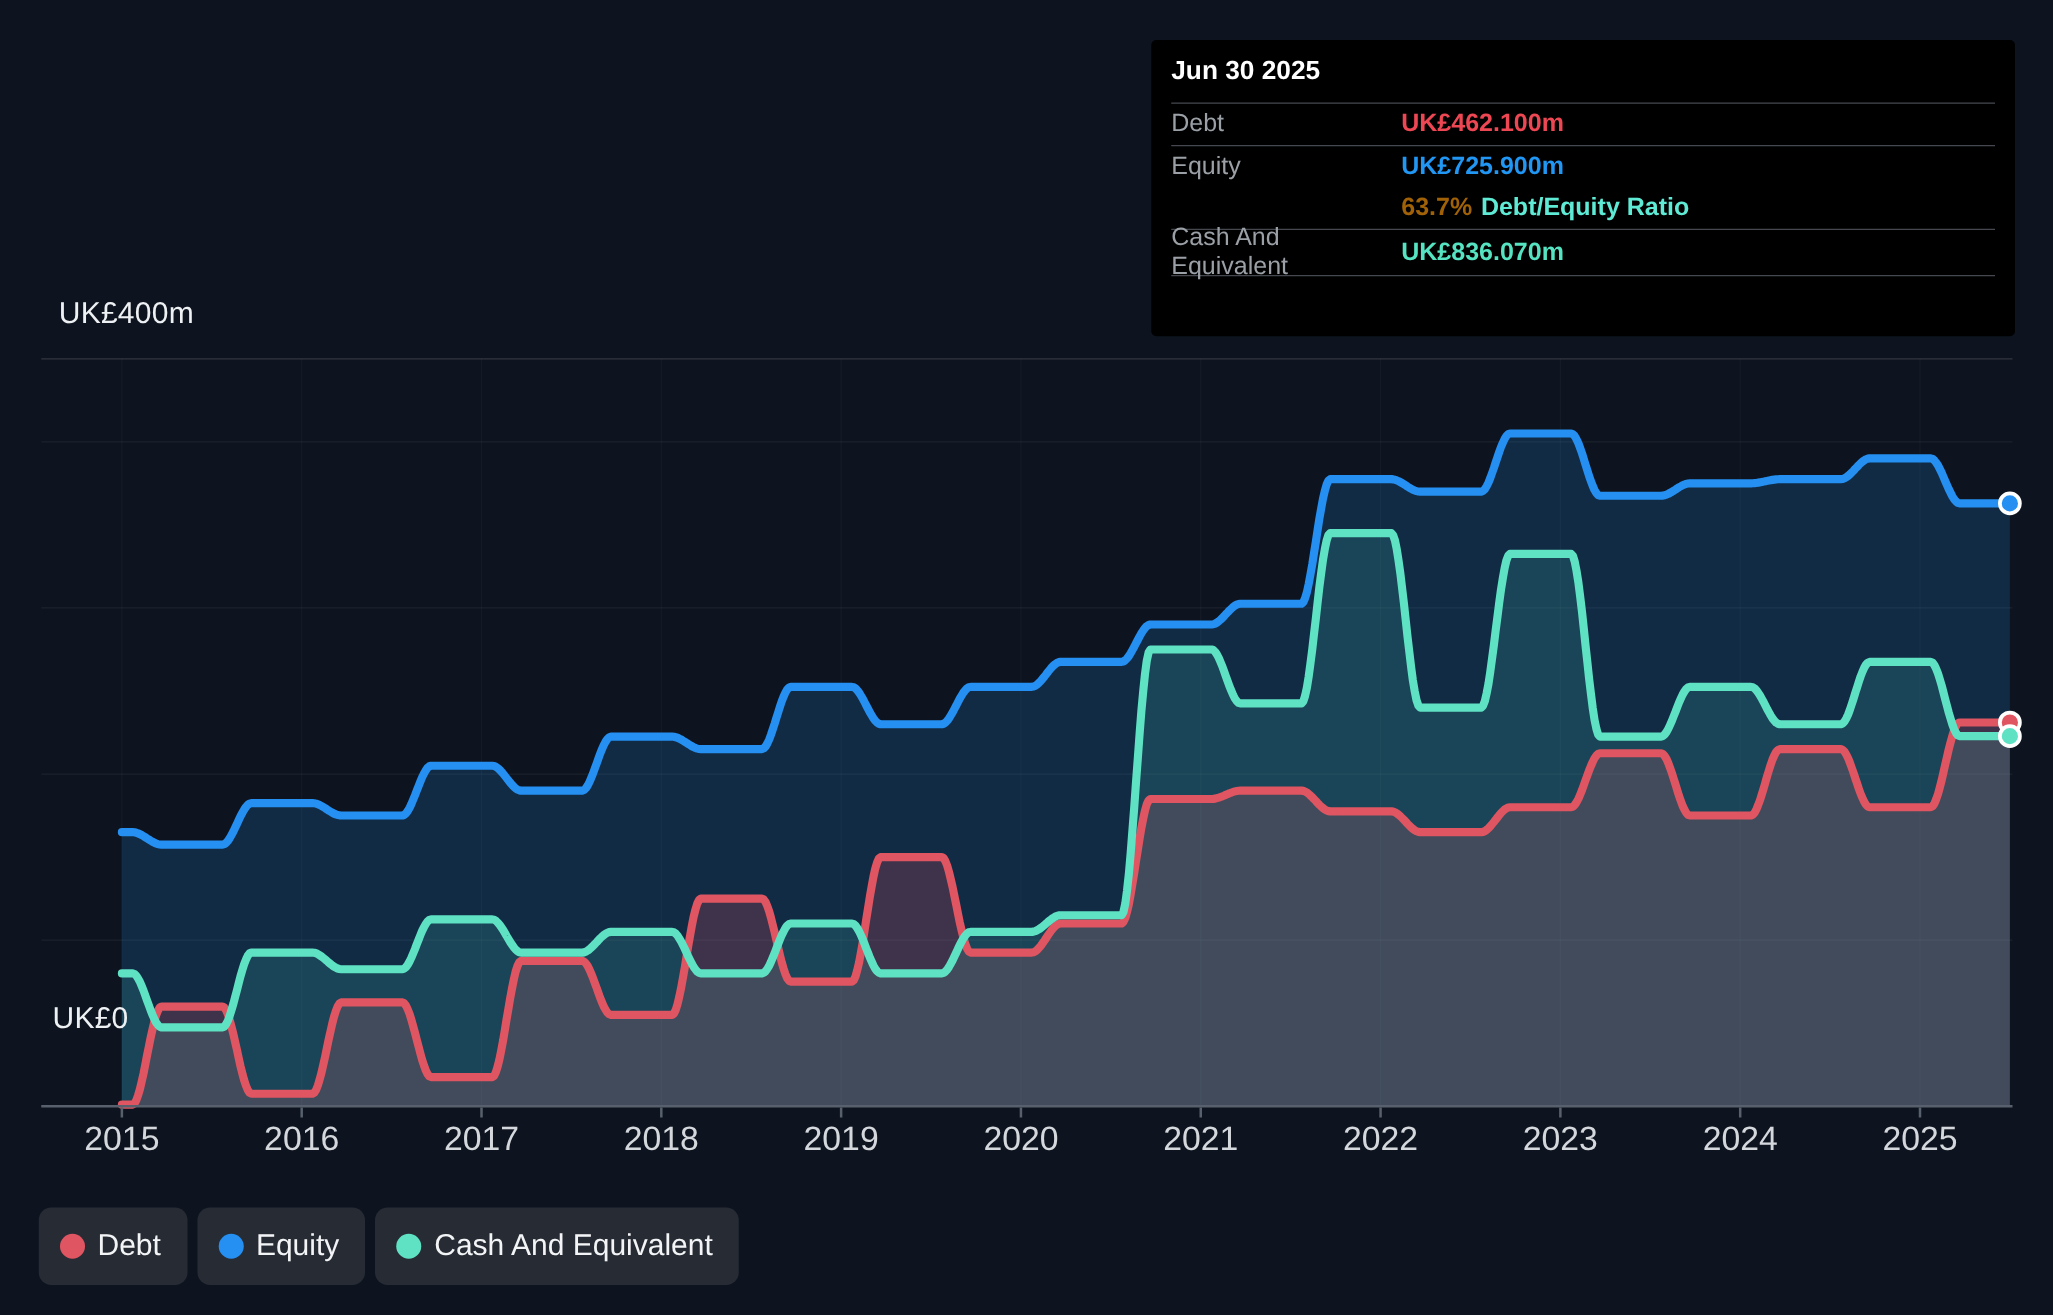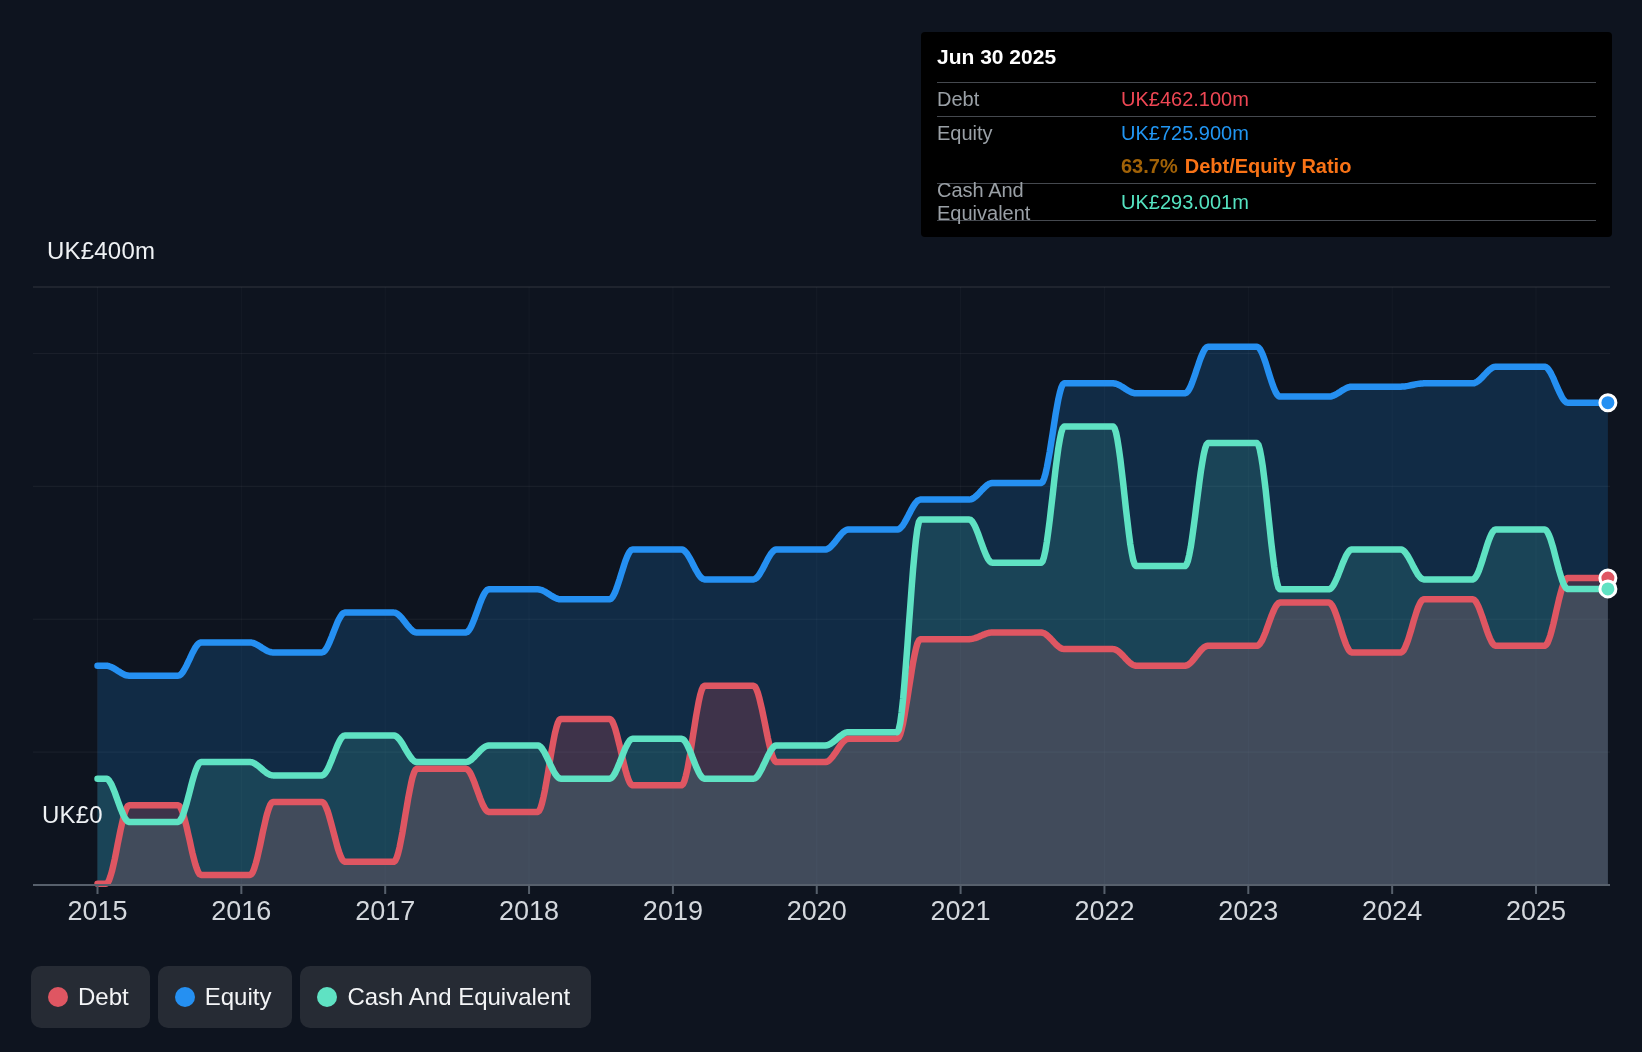--- a/index.html
+++ b/index.html
@@ -4,31 +4,31 @@
 <style>
   html,body{margin:0;padding:0;background:#0e141f;}
   .stage{position:relative;width:1642px;height:1052px;background:#0e141f;overflow:hidden;
          font-family:"Liberation Sans", sans-serif;}
   #chart-svg{position:absolute;left:0;top:0;}
   .ylabel{position:absolute;color:#eef1f4;font-size:24px;font-weight:500;letter-spacing:.2px;}
   .ylabel.top{left:47px;top:237px;}
   .ylabel.zero{left:42px;top:801px;}
 
   
-  .tooltip{position:absolute;left:921px;top:32px;width:691px;height:205px;background:#000;
+  .tooltip{position:absolute;left:921px;top:32px;width:691px;height:237px;background:#000;
            border-radius:4px;box-sizing:border-box;padding:0 16px;font-size:20px;}
   .tt-title{height:50px;display:flex;align-items:center;color:#fff;font-size:21px;font-weight:700;
             border-bottom:1px solid #45494f;}
   .tt-row{display:flex;align-items:center;height:33px;}
   .tt-row.bb{border-bottom:1px solid #45494f;}
   .tt-row.last{height:36px;}
   .tt-label{width:184px;flex:0 0 184px;color:#9aa0a6;font-weight:400;}
-  .tt-value{font-weight:400;}
+  .tt-value{font-weight:700;}
   .tt-ratio-num{color:#a16207;font-weight:700;}
-  .tt-ratio-label{color:#f97316;font-weight:600;margin-left:7px;}
+  .tt-ratio-label{color:#5eead4;font-weight:600;margin-left:7px;}
 
   
   .legend{position:absolute;left:31px;top:966px;display:flex;gap:8px;}
   .chip{height:62px;display:flex;align-items:center;gap:10px;background:#262b34;border-radius:10px;
         padding:0 21px 0 17px;cursor:pointer;}
   .chip .dot{width:20px;height:20px;border-radius:50%;}
   .chip .lbl{color:#f3f4f6;font-size:24px;font-weight:500;white-space:nowrap;}
 </style>
 </head>
 <body>
@@ -99,21 +99,21 @@
       <span class="tt-label">Equity</span>
       <span class="tt-value" style="color: rgb(33, 150, 243);">UK£725.900m</span>
     </div>
     <div class="tt-row bb">
       <span class="tt-label"></span>
       <span class="tt-ratio-num">63.7%</span>
       <span class="tt-ratio-label">Debt/Equity Ratio</span>
     </div>
     <div class="tt-row bb last">
       <span class="tt-label">Cash And Equivalent</span>
-      <span class="tt-value" style="color: rgb(85, 227, 193);">UK£293.001m</span>
+      <span class="tt-value" style="color: rgb(85, 227, 193);">UK£836.070m</span>
     </div>
   </div>
 
   <div class="legend">
     <div class="chip">
       <span class="dot" style="background: rgb(223, 86, 98);"></span>
       <span class="lbl">Debt</span>
     </div>
     <div class="chip">
       <span class="dot" style="background: rgb(37, 144, 242);"></span>

